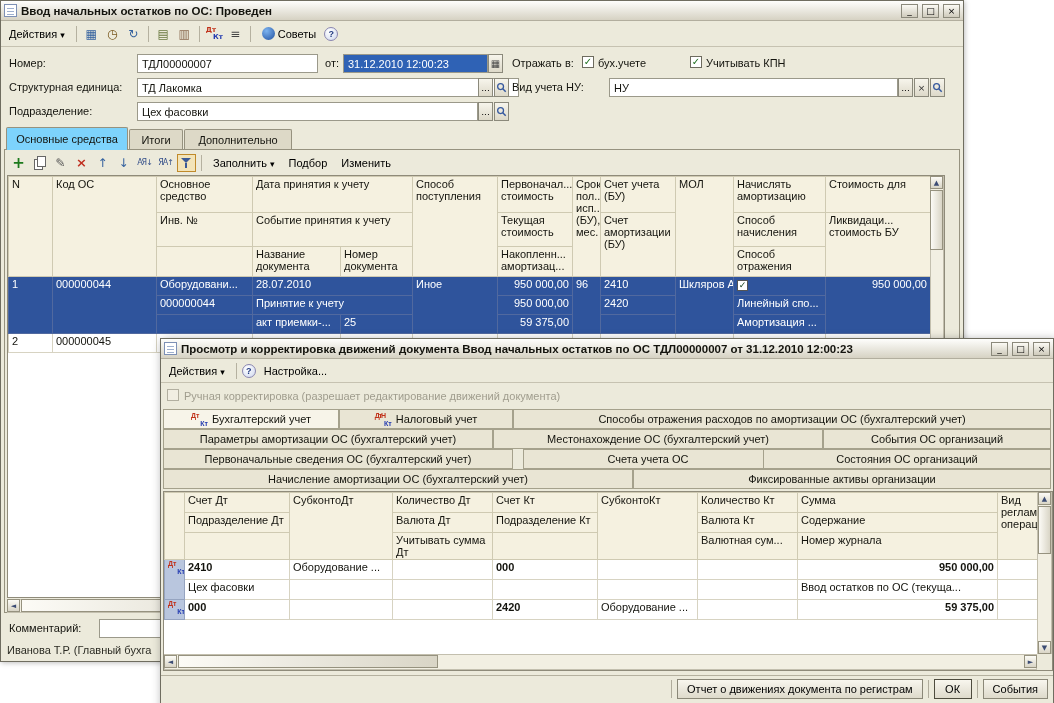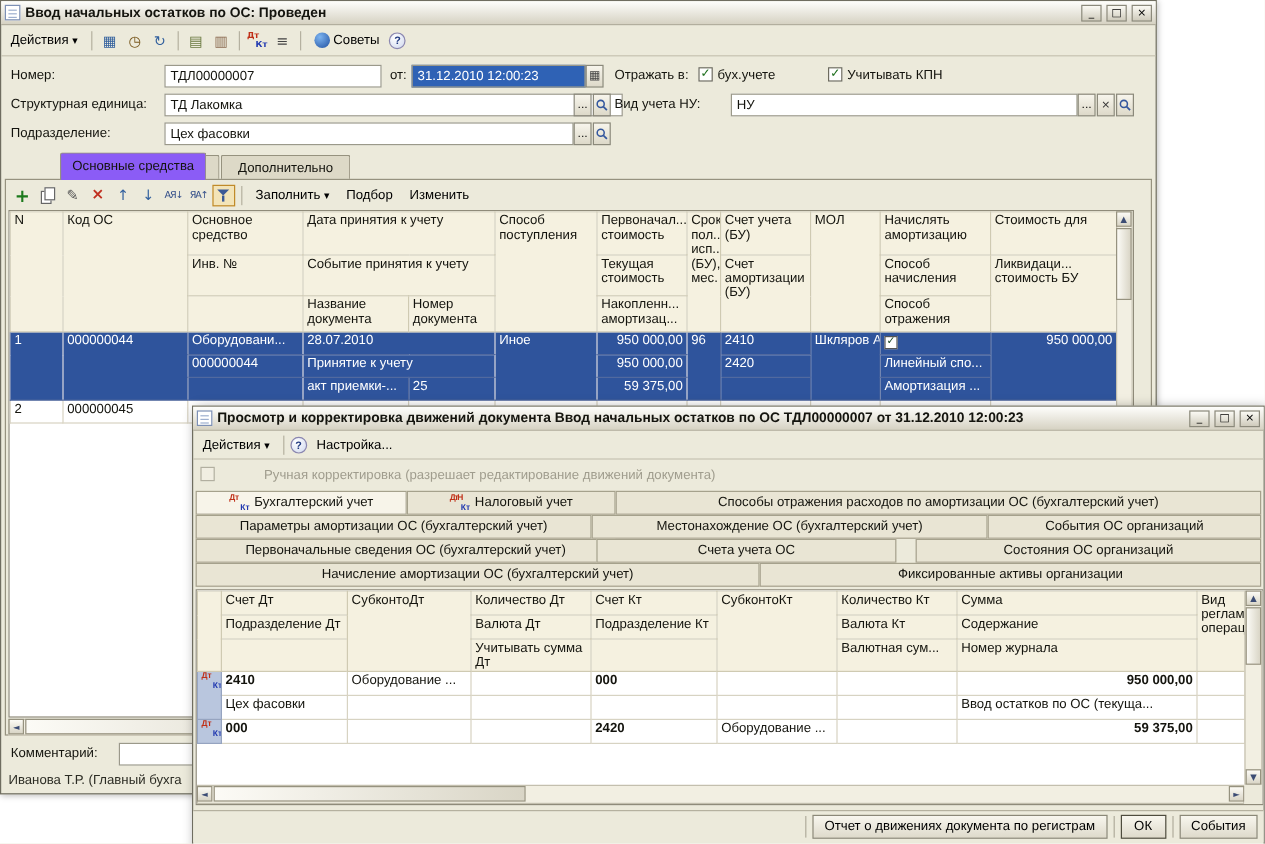--- a/index.html
+++ b/index.html
@@ -46,35 +46,35 @@
   .g-srta::after{content:"АЯ↓";font-size:8px;letter-spacing:-1px;color:#35508a;}
   .g-srtd::after{content:"ЯА↑";font-size:8px;letter-spacing:-1px;color:#35508a;}
   .g-l::after{content:"◄";} .g-r::after{content:"►";} .g-u::after{content:"▲";} .g-d::after{content:"▼";}
 
   .adv{width:13px;height:13px;border-radius:7px;background:radial-gradient(circle at 35% 30%,#7db4f0,#2050a0);display:inline-block;}
   .hlp{width:14px;height:14px;border-radius:8px;border:1px solid #8a86b0;display:inline-flex;align-items:center;justify-content:center;
        background:radial-gradient(circle at 35% 30%,#ffffff,#cfd8ee);color:#203a80;font-weight:bold;font-size:9px;}
   .hlp::after{content:"?";}
 
   .lb{position:absolute;white-space:nowrap;}
-  .dim{color:#a09d8e;margin-left:36px;}
+  .dim{color:#a09d8e;}
   .inp{position:absolute;background:#fff;border:1px solid #9b998a;padding:1px 4px;display:flex;align-items:center;
        white-space:nowrap;overflow:hidden;font-size:11px;}
   .inp.sel{background:#2f62b5;color:#fff;}
   .fbtn{position:absolute;width:15px;height:19px;border:1px solid #8b897b;background:linear-gradient(#f7f5ec,#ddd9c9);
         display:flex;align-items:center;justify-content:center;padding:0;font-family:"DejaVu Sans",sans-serif;font-size:9px;}
   .cbx{position:absolute;width:12px;height:12px;border:1px solid #6d6b5e;background:#fff;display:flex;align-items:center;justify-content:center;}
   .cbx.on::after{content:"✓";font-size:10px;color:#1c6e1c;font-weight:bold;font-family:"DejaVu Sans",sans-serif;line-height:1;}
   .cbx.dis{border-color:#b2afa0;background:#f1eee2;}
   .cbi{width:11px;height:11px;border:1px solid #555;background:#fff;display:inline-flex;align-items:center;justify-content:center;}
   .cbi.on::after{content:"✓";font-size:9px;color:#14401c;font-weight:bold;line-height:1;font-family:"DejaVu Sans",sans-serif;}
 
   .tab{position:absolute;display:flex;align-items:center;justify-content:center;border:1px solid #96927f;border-bottom:none;
        background:#ddd9c7;font-size:11px;border-radius:2px 2px 0 0;}
-  .tab.active{background:#8b5cf6;z-index:2;margin-left:44px;}
+  .tab.active{background:#7dd3fc;z-index:2;}
 
   .panel{position:absolute;border:1px solid #96927f;background:#eceadb;}
 
   .grid{border-collapse:collapse;table-layout:fixed;font-size:11px;background:#fff;}
   .grid th{background:#f5f1e0;border:1px solid #cfcab2;font-weight:normal;text-align:left;vertical-align:top;
            padding:1px 3px;overflow:hidden;font-size:11px;}
   .grid td{border:1px solid #d7d3c2;padding:1px 3px;overflow:hidden;white-space:nowrap;vertical-align:top;height:19px;}
   .mgrid thead tr:nth-child(1) th{height:36px;} .mgrid thead tr:nth-child(2) th{height:34px;} .mgrid thead tr:nth-child(3) th{height:30px;}
   tr.sel td{background:#2f549c;color:#fff;border-color:#51699f;}
   .num{text-align:right;}
@@ -391,21 +391,21 @@
     </div>
   <div class="dtab" style="left:332px;top:90px;width:330px;">
       <span>Местонахождение ОС (бухгалтерский учет)</span>
     </div>
   <div class="dtab" style="left:662px;top:90px;width:228px;">
       <span>События ОС организаций</span>
     </div>
   <div class="dtab" style="left:2px;top:110px;width:350px;">
       <span>Первоначальные сведения ОС (бухгалтерский учет)</span>
     </div>
-  <div class="dtab" style="left:336px;top:110px;width:250px;">
+  <div class="dtab" style="left:362px;top:110px;width:250px;">
       <span>Счета учета ОС</span>
     </div>
   <div class="dtab" style="left:602px;top:110px;width:288px;">
       <span>Состояния ОС организаций</span>
     </div>
   <div class="dtab" style="left:2px;top:130px;width:470px;">
       <span>Начисление амортизации ОС (бухгалтерский учет)</span>
     </div>
   <div class="dtab" style="left:472px;top:130px;width:418px;text-align:right;">
       <span>Фиксированные активы организации</span>

